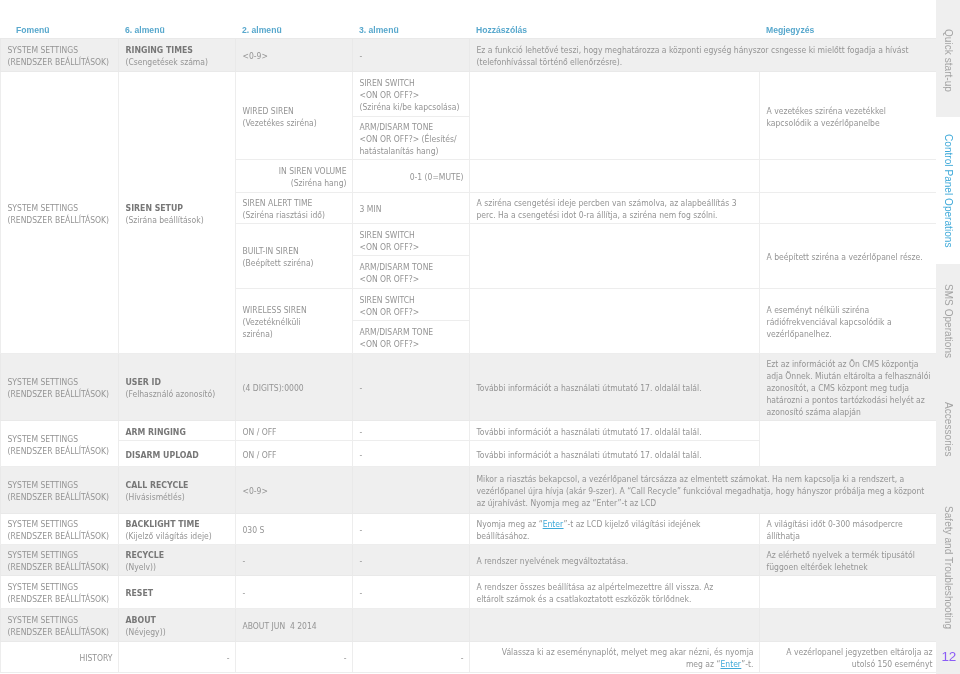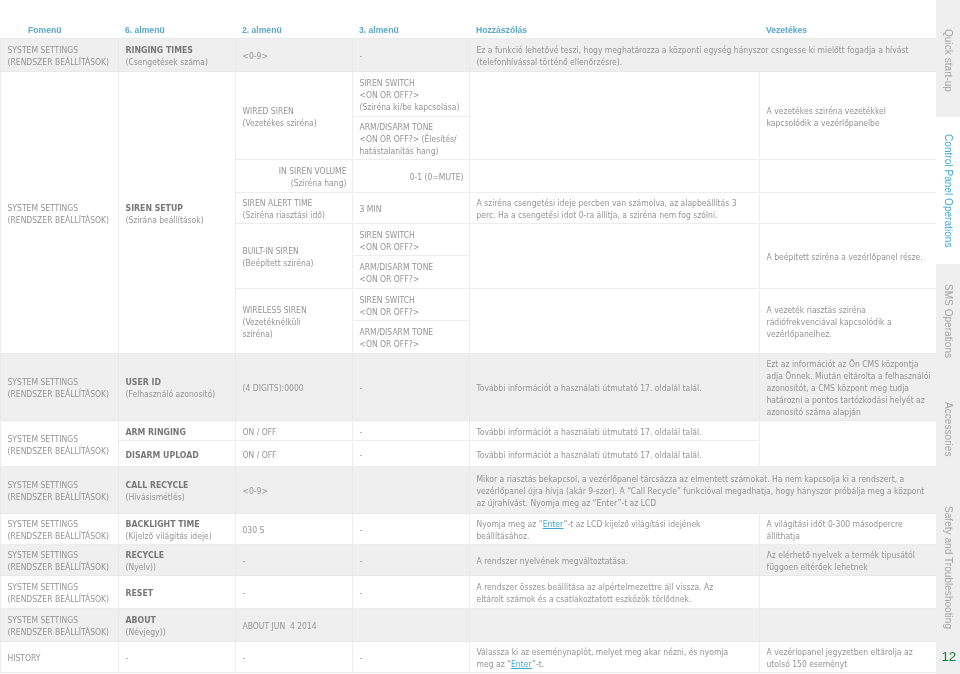--- a/index.html
+++ b/index.html
@@ -13,35 +13,35 @@
   #tblwrap{position:absolute;left:-0.5px;top:21px;width:936px;}
   table{border-collapse:collapse;table-layout:fixed;width:936px;}
   thead th{font-family:"Liberation Sans",sans-serif;font-stretch:normal;font-size:8.6px;color:#58a8cd;font-weight:bold;text-align:left;
            padding:4px 0 3px 7px;line-height:10px;letter-spacing:0;}
   td{font-size:8.5px;color:#949494;border:1px solid #ededed;
      padding:4px 5px 2px 7px;vertical-align:middle;line-height:12px;
      overflow:hidden;}
   tr.sh > td{background:#efefef;border-color:#e9e9e9;}
   .bb{font-weight:bold;color:#777777;font-size:8.7px;letter-spacing:0;}
   .blue{color:#3ea9d9;text-decoration:underline;}
-  thead th:first-child{padding-left:28px;}
+  thead th:first-child{padding-left:16px;}
   td[data-name="cell-note"]{padding-right:3px;}
 
   
   #tabs{position:absolute;right:0;top:0;width:24px;height:674px;background:#efefef;}
   .tab{position:absolute;right:0;width:24px;background:#efefef;overflow:hidden;
        display:flex;align-items:center;justify-content:center;}
   .tab.act{background:#ffffff;}
   .tab .lbl{white-space:nowrap;writing-mode:vertical-rl;text-orientation:mixed;
             font-family:"Liberation Sans",sans-serif;font-stretch:normal;
             font-size:10px;color:#a3a3a3;letter-spacing:.05px;}
   .tab.act .lbl{color:#3ea9d9;}
   #pagenum{position:absolute;right:4px;bottom:10px;font-size:13.5px;
            font-family:"Liberation Sans",sans-serif;font-stretch:normal;
-           color:#15803d;letter-spacing:-.3px;}
+           color:#8b5cf6;letter-spacing:-.3px;}
 </style>
 </head>
 <body>
 
 <div id="page">
   <div id="tblwrap" data-name="settings-table-wrapper">
     <table data-name="settings-table">
       <colgroup>
         <col style="width:118px">
           <col style="width:117px">
@@ -50,21 +50,21 @@
           <col style="width:290px">
           <col style="width:177px">
       </colgroup>
       <thead>
         <tr data-name="table-header-row">
           <th data-name="col-header-fomenu">Fomenü</th>
           <th data-name="col-header-submenu-1">6. almenü</th>
           <th data-name="col-header-submenu-2">2. almenü</th>
           <th data-name="col-header-submenu-3">3. almenü</th>
           <th data-name="col-header-comment">Hozzászólás</th>
-          <th data-name="col-header-note">Vezetékes</th>
+          <th data-name="col-header-note">Megjegyzés</th>
         </tr>
       </thead>
       <tbody id="tbody" data-name="table-body">
           <tr class="sh" data-name="table-row" style="height: 33px;">
             <td data-name="cell-menu">SYSTEM SETTINGS<br>(RENDSZER BEÁLLÍTÁSOK)</td>
             <td data-name="cell-sub1"><span class="bb">RINGING TIMES</span><br>(Csengetések száma)</td>
             <td data-name="cell-sub2">&lt;0-9&gt;</td>
             <td data-name="cell-sub3">-</td>
             <td data-name="cell-comment" colspan="2">Ez a funkció lehetővé teszi, hogy meghatározza a központi egység hányszor csngesse ki mielőtt fogadja a hívást (telefonhívással történő ellenőrzésre).</td>
           </tr>
@@ -97,21 +97,21 @@
             <td data-name="cell-comment" rowspan="2"></td>
             <td data-name="cell-note" rowspan="2">A beépített sziréna a vezérlőpanel része.</td>
           </tr>
           <tr data-name="table-row" style="height: 33px;">
             <td data-name="cell-sub3">ARM/DISARM TONE<br>&lt;ON OR OFF?&gt;</td>
           </tr>
           <tr data-name="table-row" style="height: 32px;">
             <td data-name="cell-sub2" rowspan="2">WIRELESS SIREN<br>(Vezetéknélküli<br>sziréna)</td>
             <td data-name="cell-sub3">SIREN SWITCH<br>&lt;ON OR OFF?&gt;</td>
             <td data-name="cell-comment" rowspan="2"></td>
-            <td data-name="cell-note" rowspan="2">A vezeték riasztás sziréna rádiófrekvenciával kapcsolódik a vezérlőpanelhez.</td>
+            <td data-name="cell-note" rowspan="2">A eseményt nélküli sziréna rádiófrekvenciával kapcsolódik a vezérlőpanelhez.</td>
           </tr>
           <tr data-name="table-row" style="height: 33px;">
             <td data-name="cell-sub3">ARM/DISARM TONE<br>&lt;ON OR OFF?&gt;</td>
           </tr>
           <tr class="sh" data-name="table-row" style="height: 67px;">
             <td data-name="cell-menu">SYSTEM SETTINGS<br>(RENDSZER BEÁLLÍTÁSOK)</td>
             <td data-name="cell-sub1"><span class="bb">USER ID</span><br>(Felhasználó azonosító)</td>
             <td data-name="cell-sub2">(4 DIGITS):0000</td>
             <td data-name="cell-sub3">-</td>
             <td data-name="cell-comment">További információt a használati útmutató 17. oldalál talál.</td>
@@ -163,21 +163,21 @@
             <td data-name="cell-note"></td>
           </tr>
           <tr class="sh" data-name="table-row" style="height: 33px;">
             <td data-name="cell-menu">SYSTEM SETTINGS<br>(RENDSZER BEÁLLÍTÁSOK)</td>
             <td data-name="cell-sub1"><span class="bb">ABOUT</span><br>(Névjegy))</td>
             <td data-name="cell-sub2">ABOUT JUN &nbsp;4 2014</td>
             <td data-name="cell-sub3"></td>
             <td data-name="cell-comment"></td>
             <td data-name="cell-note"></td>
           </tr>
-          <tr data-name="table-row" style="height: 31px;">
+          <tr data-name="table-row" style="height: 31px; text-align: right;">
             <td data-name="cell-menu">HISTORY</td>
             <td data-name="cell-sub1">-</td>
             <td data-name="cell-sub2">-</td>
             <td data-name="cell-sub3">-</td>
             <td data-name="cell-comment"><span>Válassza ki az eseménynaplót, melyet meg akar nézni, és nyomja</span><br><span>meg az “</span><span class="blue">Enter</span><span>”-t.</span></td>
             <td data-name="cell-note">A vezérlopanel jegyzetben eltárolja az utolsó 150 eseményt</td>
           </tr>
         </tbody>
     </table>
   </div>

